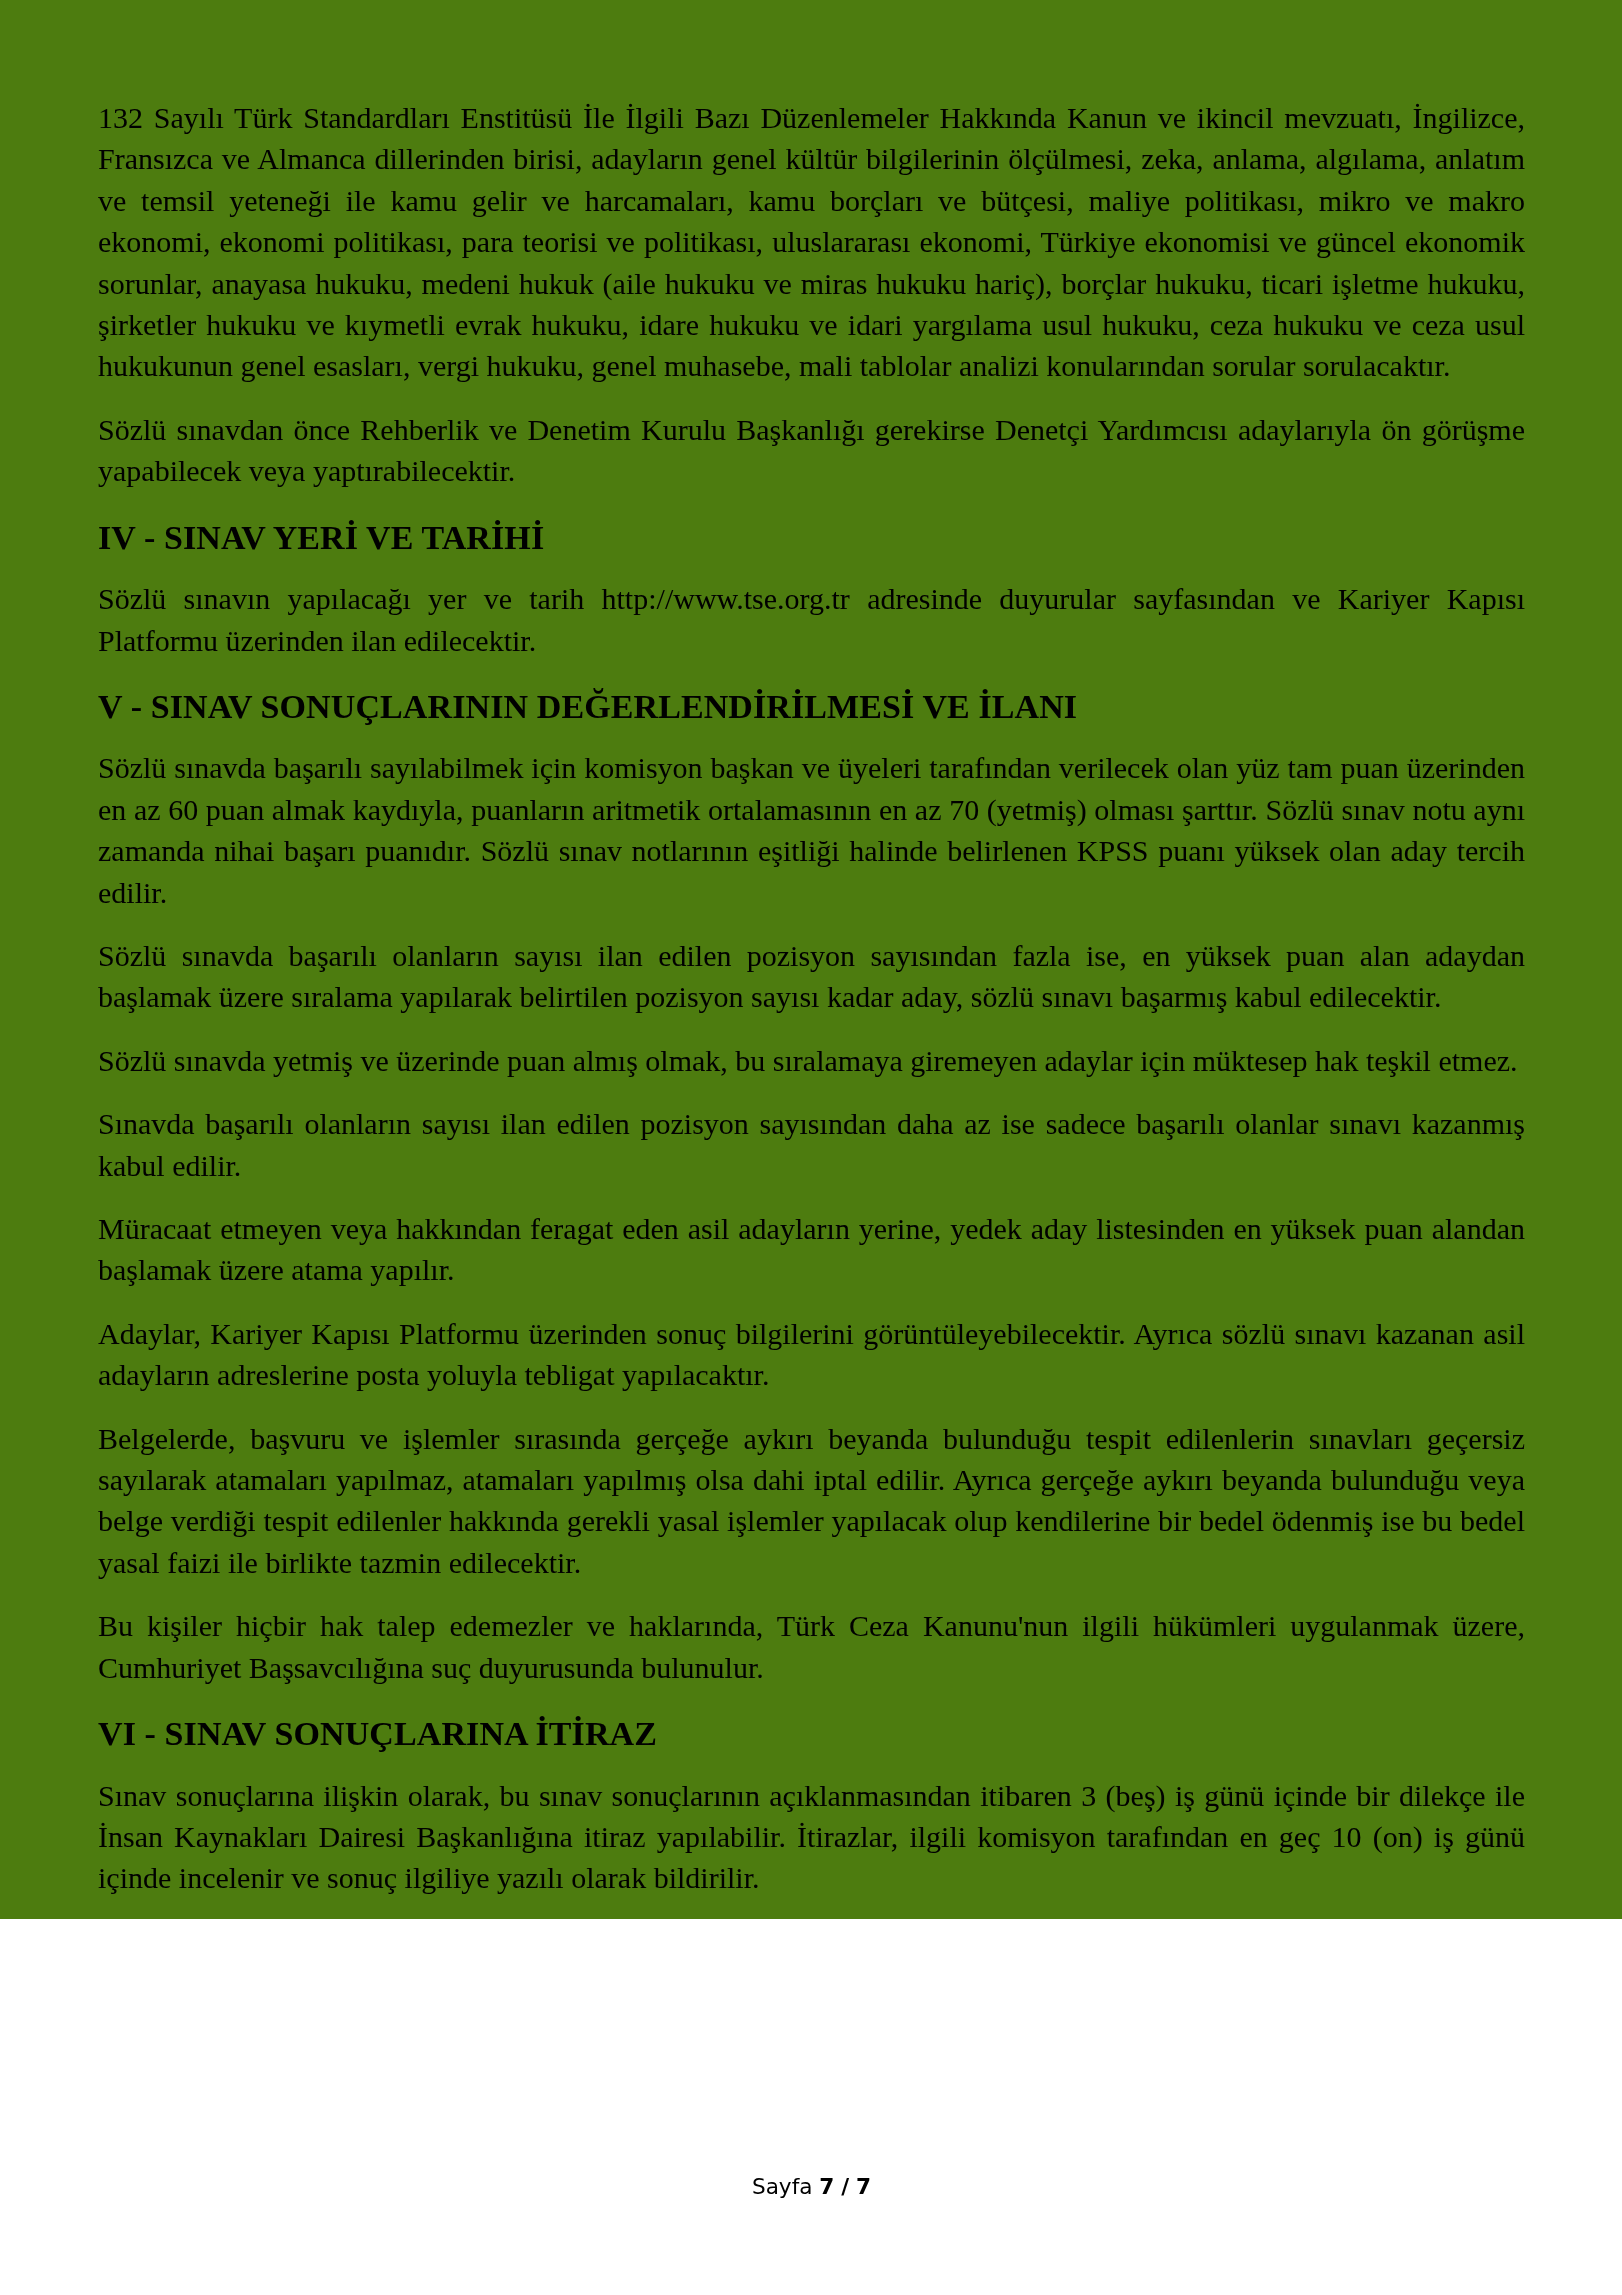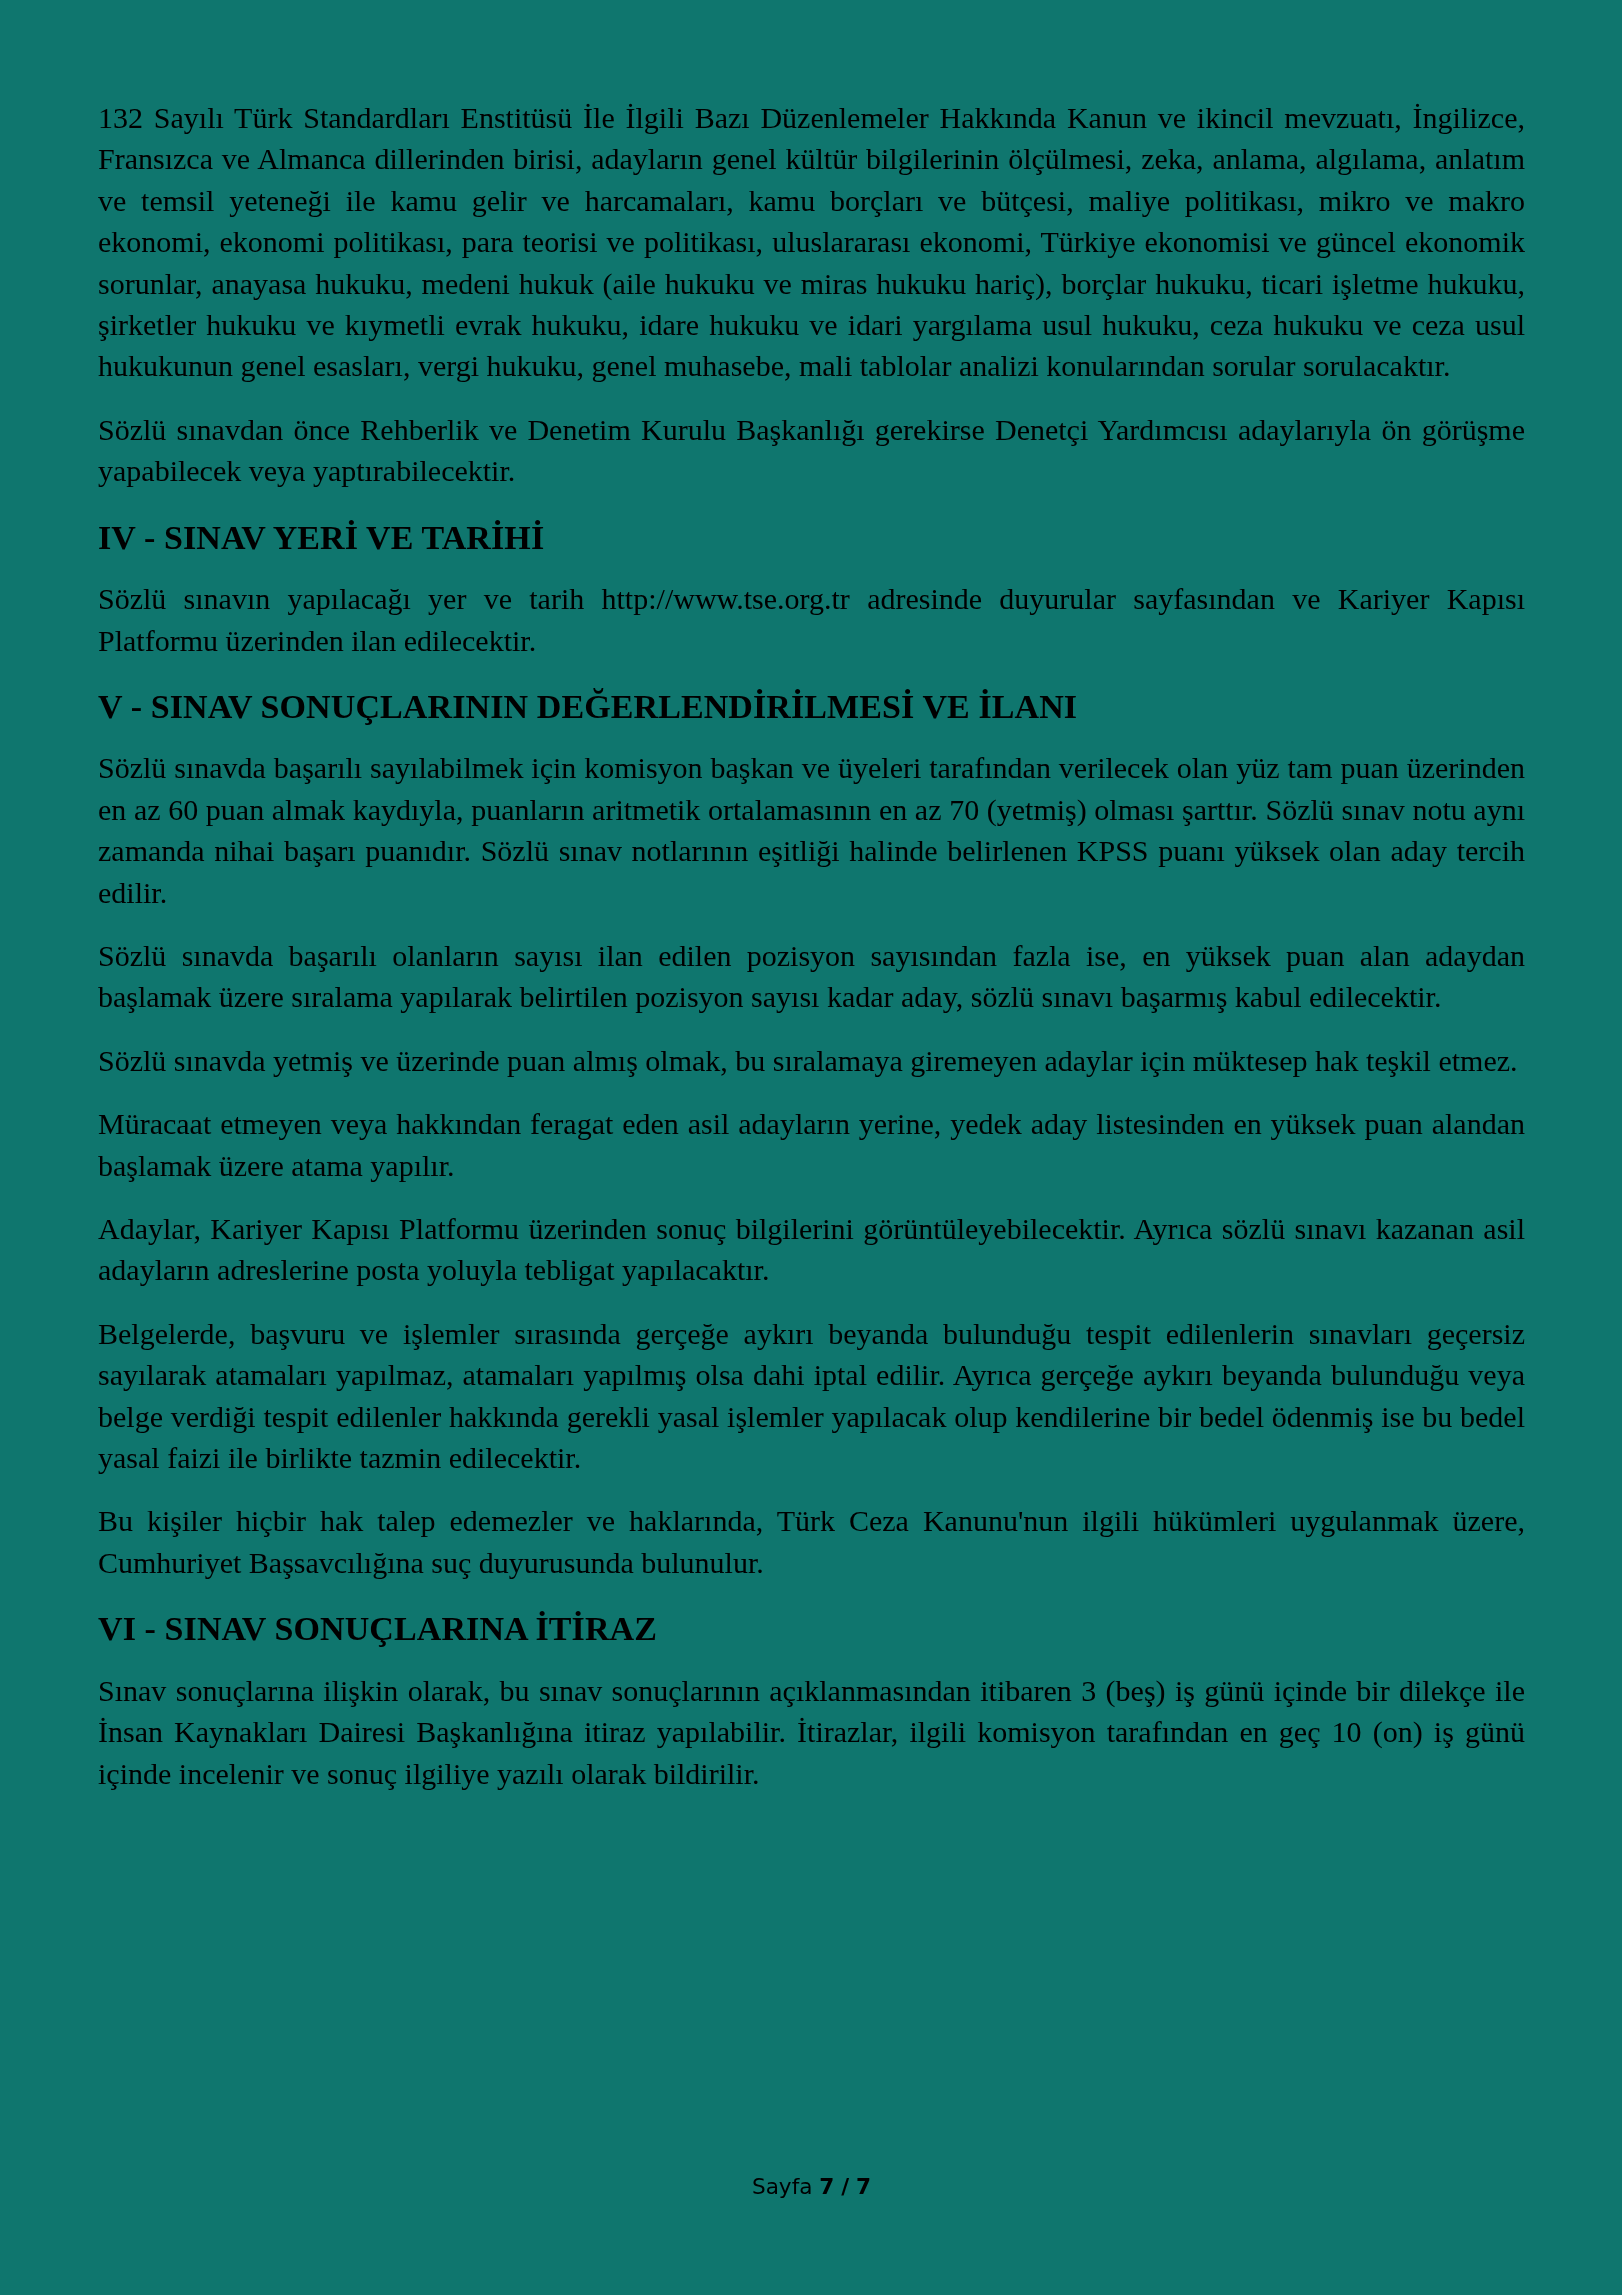--- a/index.html
+++ b/index.html
@@ -12,23 +12,23 @@
     width: 1623px;
     height: 2295px;
     font-family: "Liberation Serif", "DejaVu Serif", serif;
     color: #000000;
     -webkit-font-smoothing: antialiased;
   }
   .page {
     position: relative;
     box-sizing: border-box;
     width: 1623px;
-    height: 2295px;
+    height: 1919px;
     padding: 97px 98px 0 98px;
-    background: #0f766e;
+    background: #4d7c0f;
   }
   .content {
     width: 1427px;
   }
   p.para {
     margin: 0 0 22px 0;
     font-size: 30px;
     line-height: 1.38;
     text-align: justify;
     text-justify: inter-word;
@@ -76,20 +76,21 @@
 
     <h2 class="heading block-gap">IV - SINAV YERİ VE TARİHİ</h2>
 
     <p class="para">Sözlü sınavın yapılacağı yer ve tarih http://www.tse.org.tr adresinde duyurular sayfasından ve Kariyer Kapısı Platformu üzerinden ilan edilecektir.</p>
 
     <h2 class="heading">V - SINAV SONUÇLARININ DEĞERLENDİRİLMESİ VE İLANI</h2>
 
     <p class="para">Sözlü sınavda başarılı sayılabilmek için komisyon başkan ve üyeleri tarafından verilecek olan yüz tam puan üzerinden en az 60 puan almak kaydıyla, puanların aritmetik ortalamasının en az 70 (yetmiş) olması şarttır. Sözlü sınav notu aynı zamanda nihai başarı puanıdır. Sözlü sınav notlarının eşitliği halinde belirlenen KPSS puanı yüksek olan aday tercih edilir.</p>
     <p class="para">Sözlü sınavda başarılı olanların sayısı ilan edilen pozisyon sayısından fazla ise, en yüksek puan alan adaydan başlamak üzere sıralama yapılarak belirtilen pozisyon sayısı kadar aday, sözlü sınavı başarmış kabul edilecektir.</p>
     <p class="para">Sözlü sınavda yetmiş ve üzerinde puan almış olmak, bu sıralamaya giremeyen adaylar için müktesep hak teşkil etmez.</p>
+    <p class="para">Sınavda başarılı olanların sayısı ilan edilen pozisyon sayısından daha az ise sadece başarılı olanlar sınavı kazanmış kabul edilir.</p>
     <p class="para">Müracaat etmeyen veya hakkından feragat eden asil adayların yerine, yedek aday listesinden en yüksek puan alandan başlamak üzere atama yapılır.</p>
     <p class="para">Adaylar, Kariyer Kapısı Platformu üzerinden sonuç bilgilerini görüntüleyebilecektir. Ayrıca sözlü sınavı kazanan asil adayların adreslerine posta yoluyla tebligat yapılacaktır.</p>
     <p class="para">Belgelerde, başvuru ve işlemler sırasında gerçeğe aykırı beyanda bulunduğu tespit edilenlerin sınavları geçersiz sayılarak atamaları yapılmaz, atamaları yapılmış olsa dahi iptal edilir. Ayrıca gerçeğe aykırı beyanda bulunduğu veya belge verdiği tespit edilenler hakkında gerekli yasal işlemler yapılacak olup kendilerine bir bedel ödenmiş ise bu bedel yasal faizi ile birlikte tazmin edilecektir.</p>
     <p class="para">Bu kişiler hiçbir hak talep edemezler ve haklarında, Türk Ceza Kanunu'nun ilgili hükümleri uygulanmak üzere, Cumhuriyet Başsavcılığına suç duyurusunda bulunulur.</p>
 
     <h2 class="heading">VI - SINAV SONUÇLARINA İTİRAZ</h2>
 
     <p class="para">Sınav sonuçlarına ilişkin olarak, bu sınav sonuçlarının açıklanmasından itibaren 3 (beş) iş günü içinde bir dilekçe ile İnsan Kaynakları Dairesi Başkanlığına itiraz yapılabilir. İtirazlar, ilgili komisyon tarafından en geç 10 (on) iş günü içinde incelenir ve sonuç ilgiliye yazılı olarak bildirilir.</p>
 
   </div>

